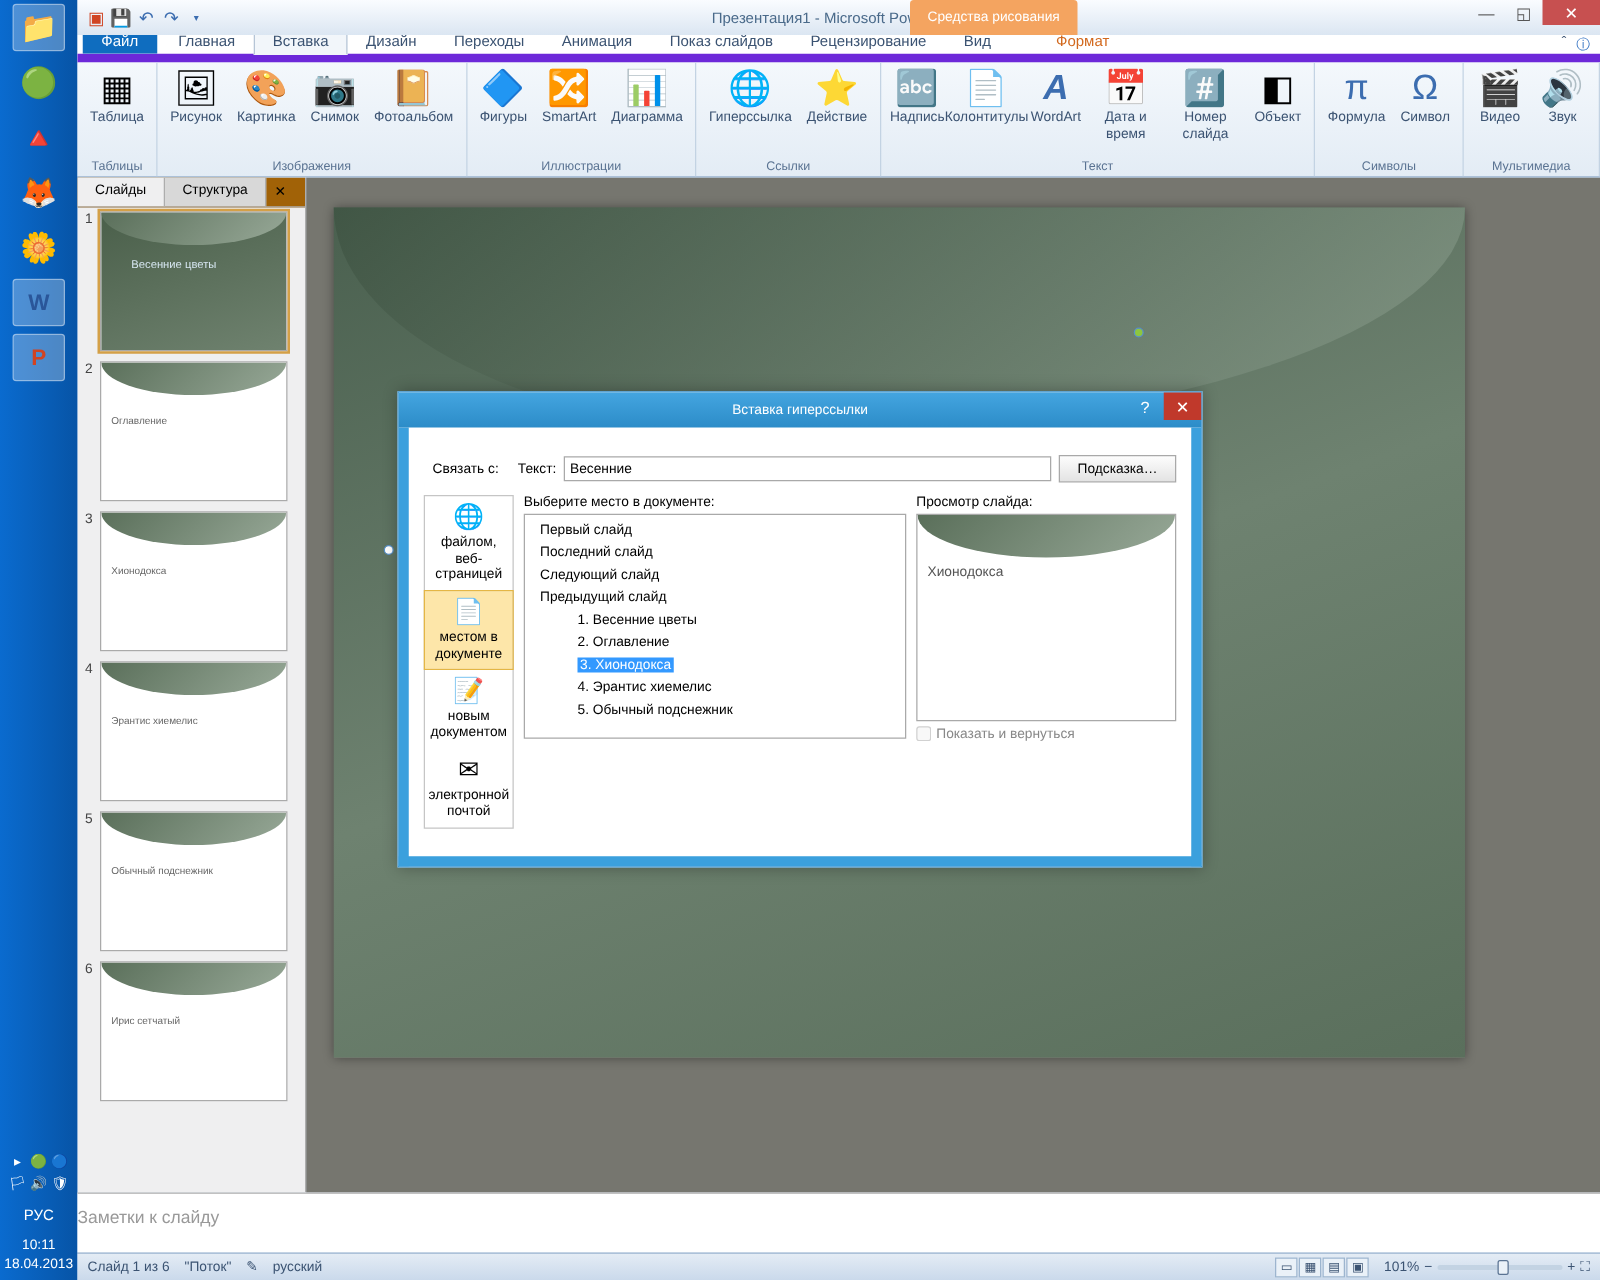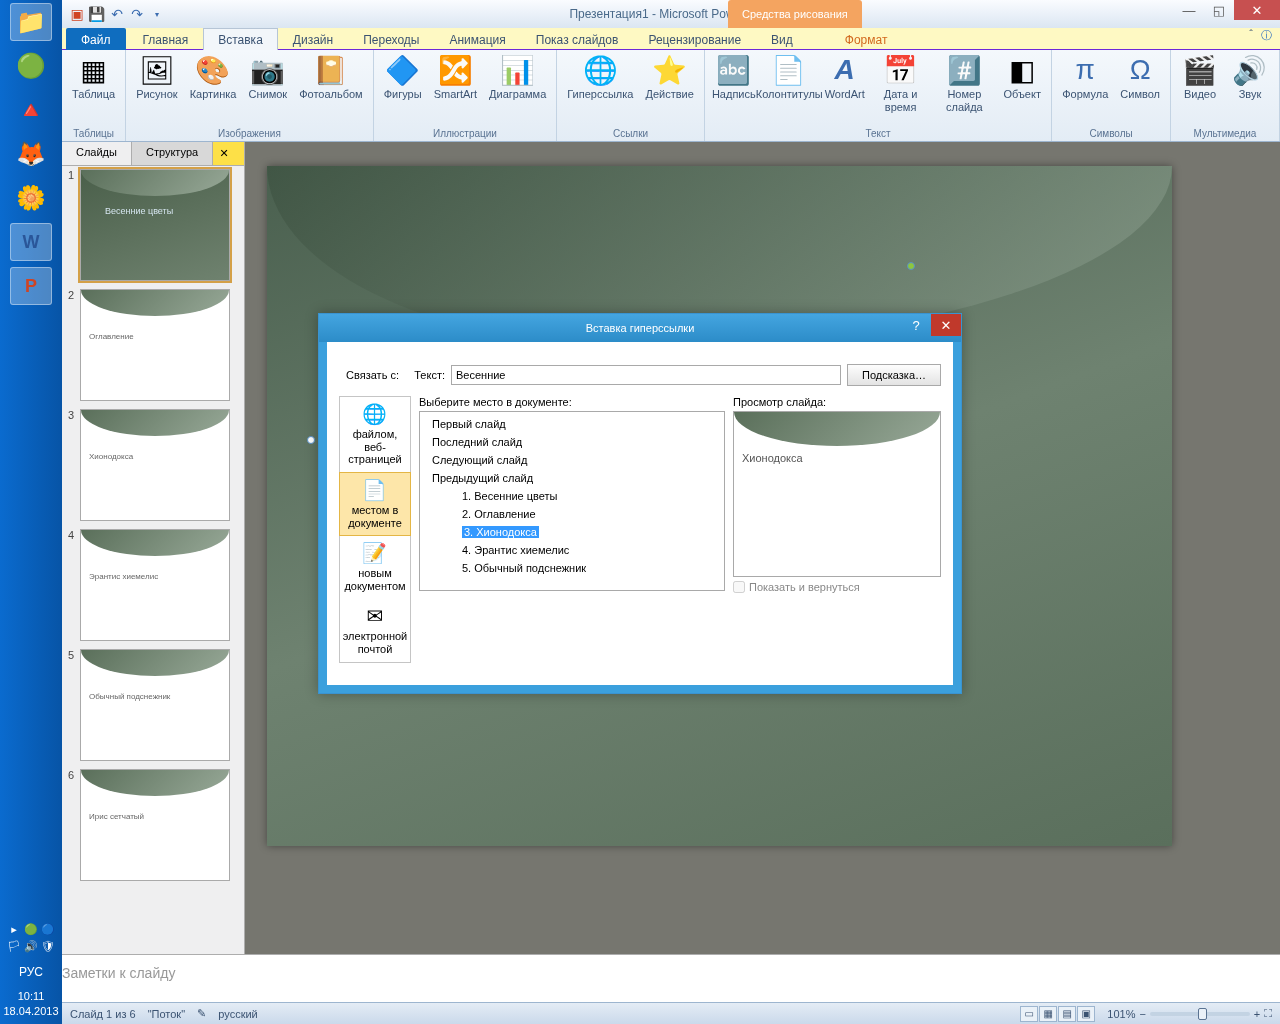--- a/index.html
+++ b/index.html
@@ -13,36 +13,36 @@
 .taskbar-clk{color:#fff;text-align:center;font-size:12px;line-height:1.3;margin-bottom:6px}
 .main{position:absolute;left:62px;top:0;right:0;bottom:0;background:#d5e3f3;display:flex;flex-direction:column}
 .titlebar{height:28px;background:linear-gradient(#fafcff,#dbe6f2);display:flex;align-items:center;position:relative}
 .qat{display:flex;align-items:center;gap:2px;padding-left:6px}
 .qat-ic{width:18px;height:18px;display:flex;align-items:center;justify-content:center;font-size:14px}
 .winttl{position:absolute;left:50%;transform:translateX(-50%);color:#4a6a8a;font-size:12px}
 .winbtns{position:absolute;right:0;top:0;display:flex}
 .winbtn{width:30px;height:20px;display:flex;align-items:center;justify-content:center;font-size:13px;color:#555}
 .winbtn.cl{background:#c75050;color:#fff;width:46px}
 .ctxtab{position:absolute;left:666px;top:0;height:28px;background:#f4a460;color:#fff;font-size:11px;padding:0 14px;display:flex;align-items:center;border-radius:3px 3px 0 0}
-.ribtab{height:22px;background:#fef9c3;display:flex;align-items:flex-start;padding-left:4px;border-bottom:1px solid #6d28d9}
+.ribtab{height:22px;background:#ffffff;display:flex;align-items:flex-end;padding-left:4px;border-bottom:7px solid #6d28d9}
 .rt{padding:4px 14px 3px;font-size:12px;color:#3b5372;cursor:pointer;border:1px solid transparent;border-bottom:none}
 .rt.file{background:#0f6dbf;color:#fff;border-radius:2px 2px 0 0;margin-right:2px}
 .rt.act{background:#f2f6fa;border-color:#b6c5d6;border-bottom:1px solid #f2f6fa;margin-bottom:-1px}
 .rt.fmt{color:#d2691e}
 .helpic{margin-left:auto;margin-right:8px;display:flex;gap:8px;font-size:12px;color:#3b5372}
 .ribbon{height:92px;background:linear-gradient(#f4f8fc,#e3ecf5);display:flex;border-bottom:1px solid #9db5cf}
 .rgrp{display:flex;flex-direction:column;border-right:1px solid #c3d3e3;padding:2px 6px 0}
 .rgrp-b{flex:1;display:flex;align-items:start;gap:4px}
 .rbig{display:flex;flex-direction:column;align-items:center;padding:2px 4px;cursor:pointer;min-width:46px}
 .rbig-ic{width:32px;height:32px;display:flex;align-items:center;justify-content:center;font-size:28px}
 .rbig-t{font-size:11px;color:#3b5372;text-align:center;line-height:1.15;margin-top:2px}
 .rgrp-l{font-size:10px;color:#5a7392;text-align:center;padding:2px 0}
 .workarea{flex:1;display:flex;overflow:hidden}
 .slidepnl{width:183px;background:#efeff0;border-right:1px solid #adadad;display:flex;flex-direction:column}
-.sptabs{height:24px;display:flex;border-bottom:1px solid #adadad;background:#fde047}
+.sptabs{height:24px;display:flex;border-bottom:1px solid #adadad;background:#a16207}
 .sptab{padding:4px 14px;font-size:11px;border-right:1px solid #adadad;background:#efeff0;cursor:pointer}
 .sptab.in{background:#d8d8d8}
 .spcl{width:22px;display:flex;align-items:center;justify-content:center;font-size:11px;cursor:pointer}
 .thumbs{flex:1;overflow-y:auto;padding:3px 6px}
 .thwrap{display:flex;gap:4px;margin-bottom:8px}
 .thn{font-size:11px;color:#444;width:8px}
 .thumb{width:150px;height:112px;background:#fff;border:1px solid #aaa;position:relative;overflow:hidden}
 .thumb.sel{outline:2px solid #d4a047}
 .thwave{position:absolute;top:0;left:0;right:0;height:26px;background:linear-gradient(135deg,#5a6f5a 0%,#98a998 100%);border-radius:0 0 50% 50%/0 0 100% 100%}
 .thwavebg{position:absolute;inset:0;background:linear-gradient(160deg,#4a5f4a,#6f826f)}

